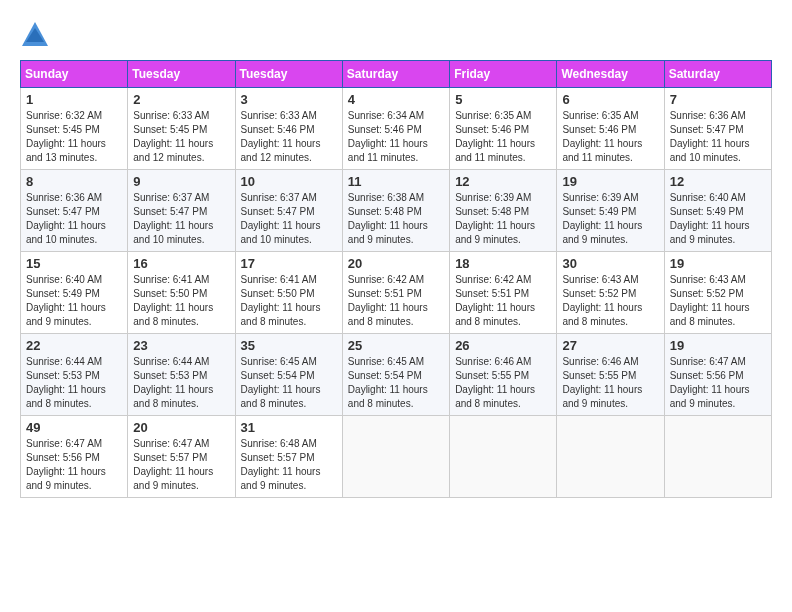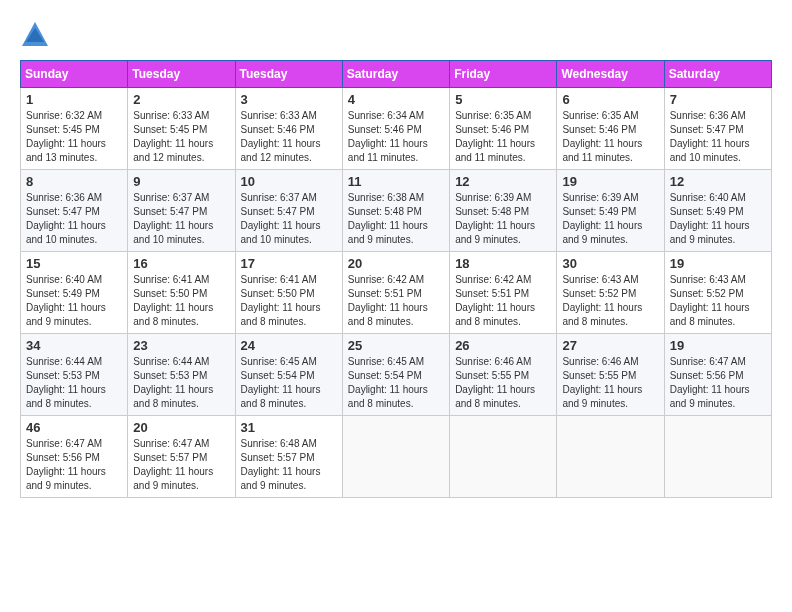--- a/index.html
+++ b/index.html
@@ -197,29 +197,29 @@
         <span class="day-num">30</span>
         <span class="day-detail">Sunrise: 6:43 AM<br>Sunset: 5:52 PM<br>Daylight: 11 hours and 8 minutes.</span>
       </td>
         <td>
         <span class="day-num">19</span>
         <span class="day-detail">Sunrise: 6:43 AM<br>Sunset: 5:52 PM<br>Daylight: 11 hours and 8 minutes.</span>
       </td>
       </tr>
       <tr>
         <td>
-        <span class="day-num">34</span>
+        <span class="day-num">22</span>
         <span class="day-detail">Sunrise: 6:44 AM<br>Sunset: 5:53 PM<br>Daylight: 11 hours and 8 minutes.</span>
       </td>
         <td>
         <span class="day-num">23</span>
         <span class="day-detail">Sunrise: 6:44 AM<br>Sunset: 5:53 PM<br>Daylight: 11 hours and 8 minutes.</span>
       </td>
         <td>
-        <span class="day-num">24</span>
+        <span class="day-num">35</span>
         <span class="day-detail">Sunrise: 6:45 AM<br>Sunset: 5:54 PM<br>Daylight: 11 hours and 8 minutes.</span>
       </td>
         <td>
         <span class="day-num">25</span>
         <span class="day-detail">Sunrise: 6:45 AM<br>Sunset: 5:54 PM<br>Daylight: 11 hours and 8 minutes.</span>
       </td>
         <td>
         <span class="day-num">26</span>
         <span class="day-detail">Sunrise: 6:46 AM<br>Sunset: 5:55 PM<br>Daylight: 11 hours and 8 minutes.</span>
       </td>
@@ -227,21 +227,21 @@
         <span class="day-num">27</span>
         <span class="day-detail">Sunrise: 6:46 AM<br>Sunset: 5:55 PM<br>Daylight: 11 hours and 9 minutes.</span>
       </td>
         <td>
         <span class="day-num">19</span>
         <span class="day-detail">Sunrise: 6:47 AM<br>Sunset: 5:56 PM<br>Daylight: 11 hours and 9 minutes.</span>
       </td>
       </tr>
       <tr>
         <td>
-        <span class="day-num">46</span>
+        <span class="day-num">49</span>
         <span class="day-detail">Sunrise: 6:47 AM<br>Sunset: 5:56 PM<br>Daylight: 11 hours and 9 minutes.</span>
       </td>
         <td>
         <span class="day-num">20</span>
         <span class="day-detail">Sunrise: 6:47 AM<br>Sunset: 5:57 PM<br>Daylight: 11 hours and 9 minutes.</span>
       </td>
         <td>
         <span class="day-num">31</span>
         <span class="day-detail">Sunrise: 6:48 AM<br>Sunset: 5:57 PM<br>Daylight: 11 hours and 9 minutes.</span>
       </td>

